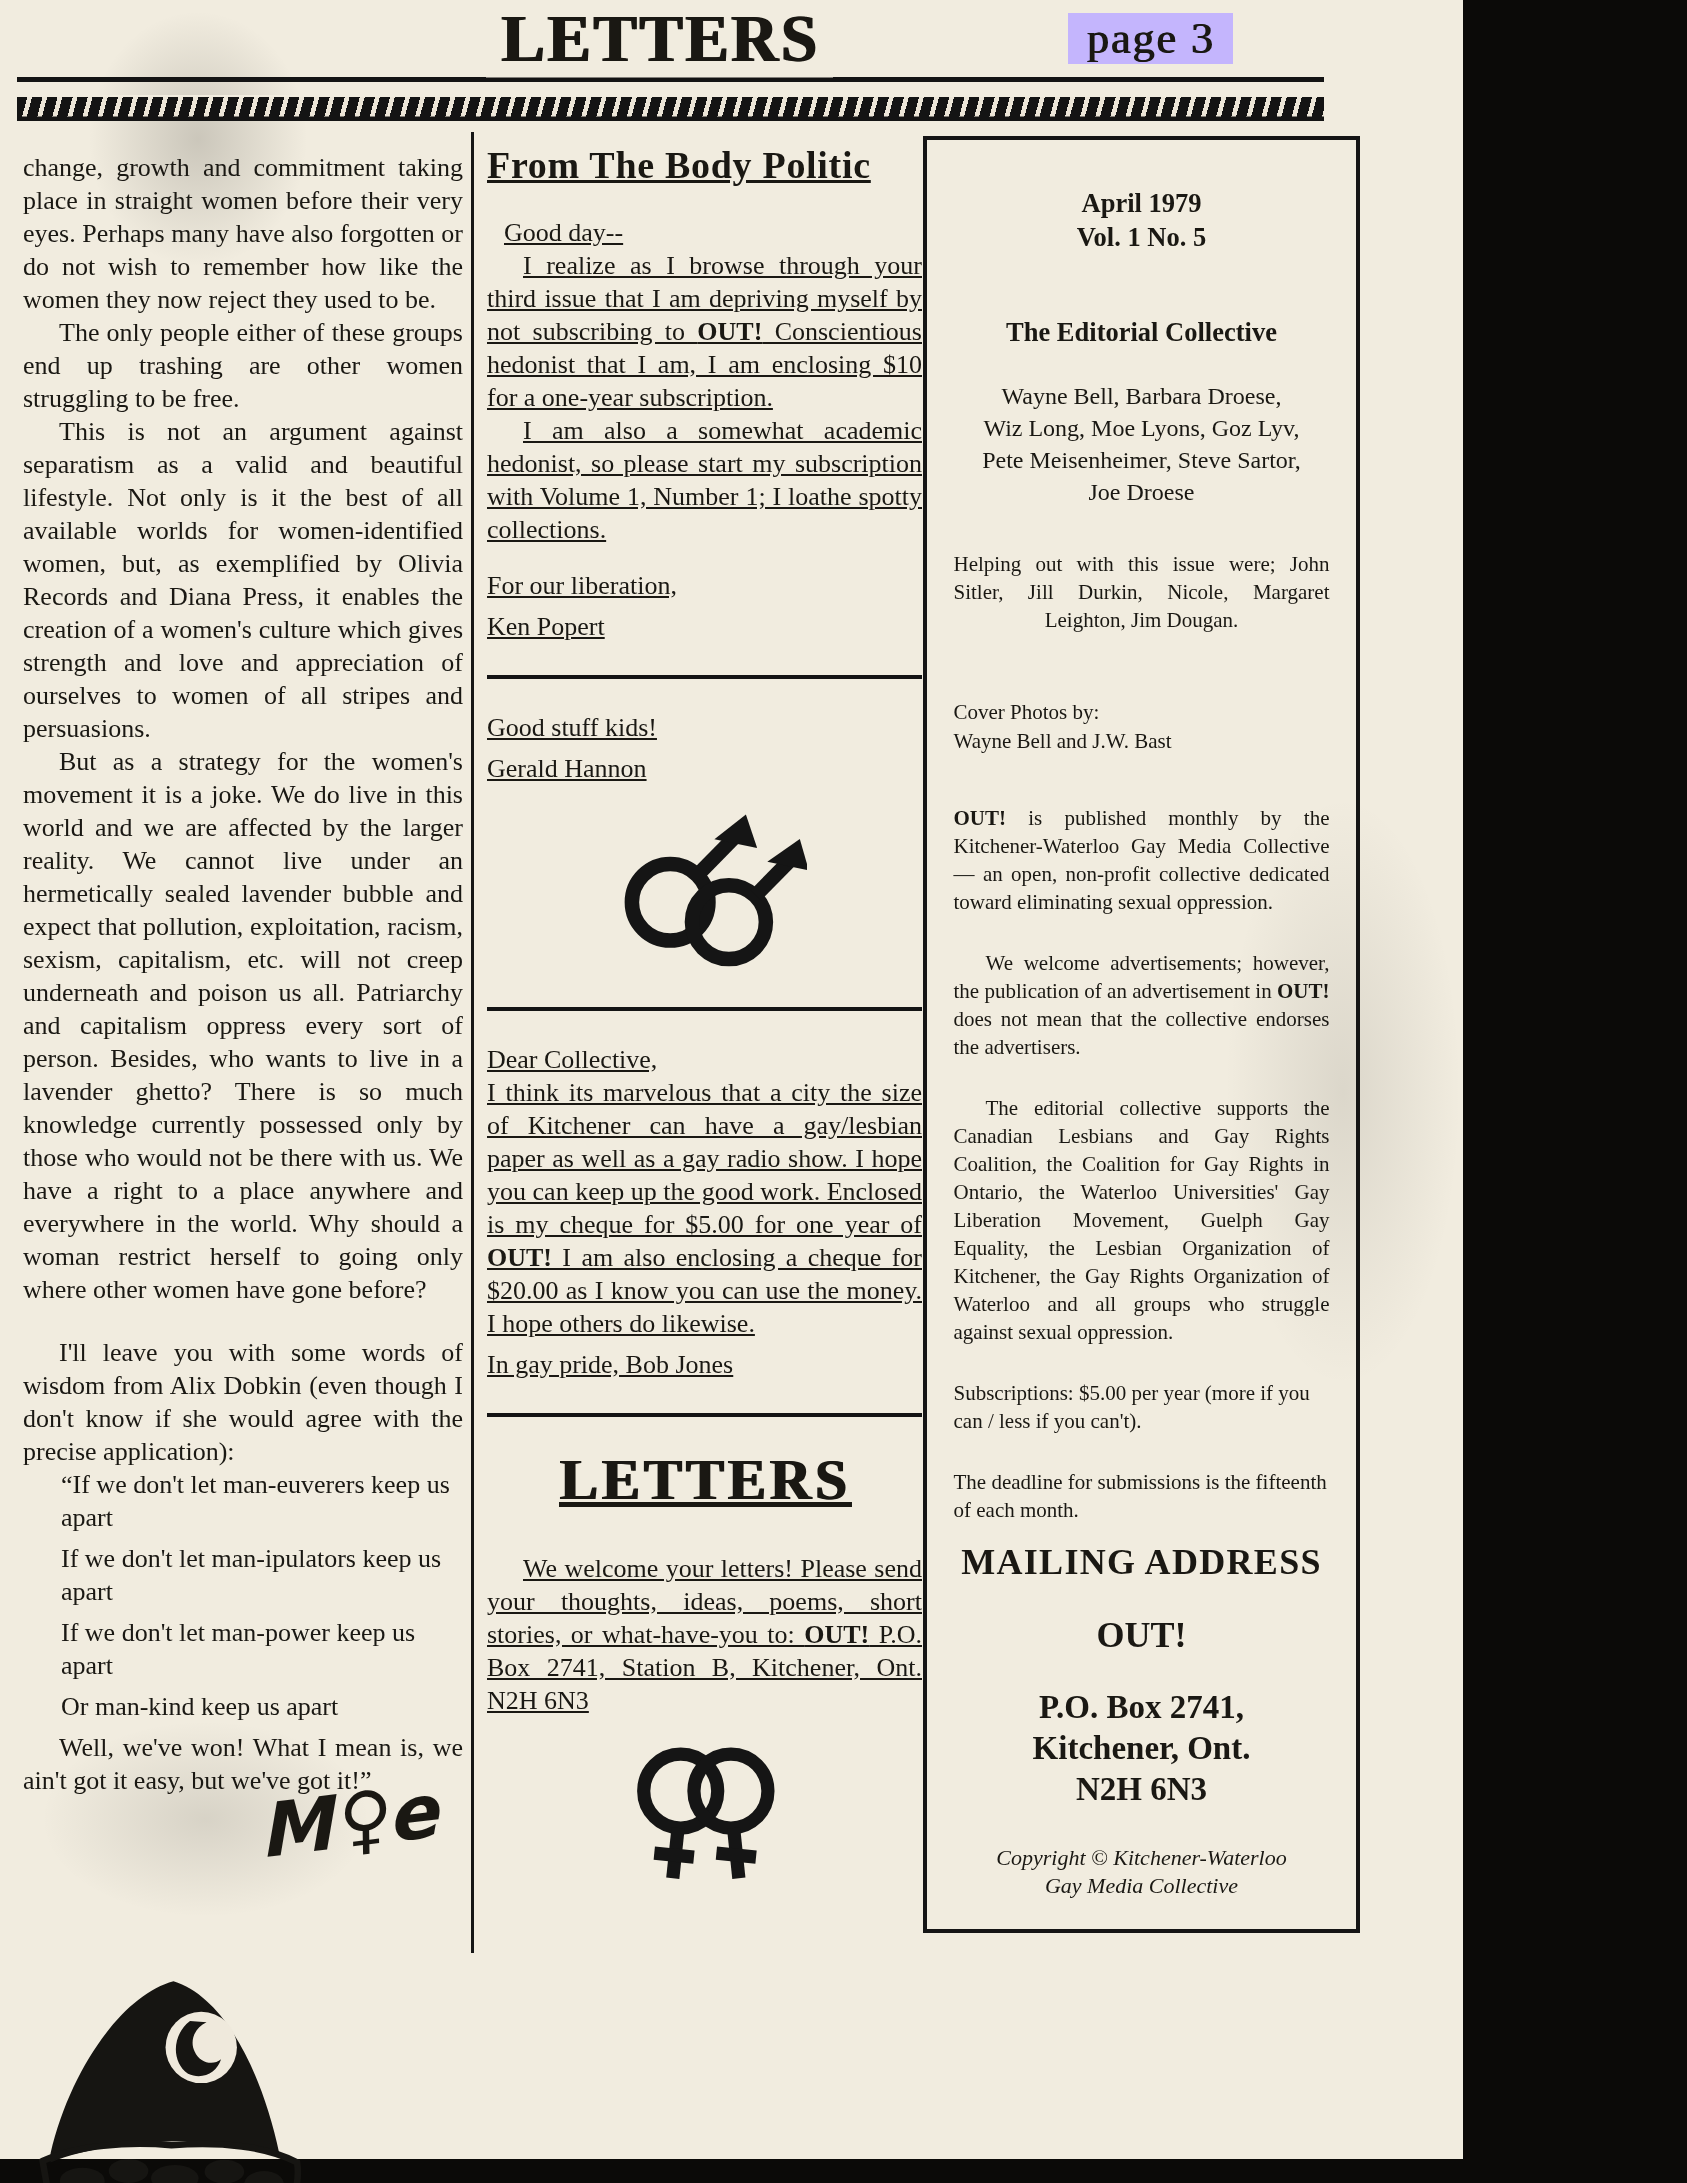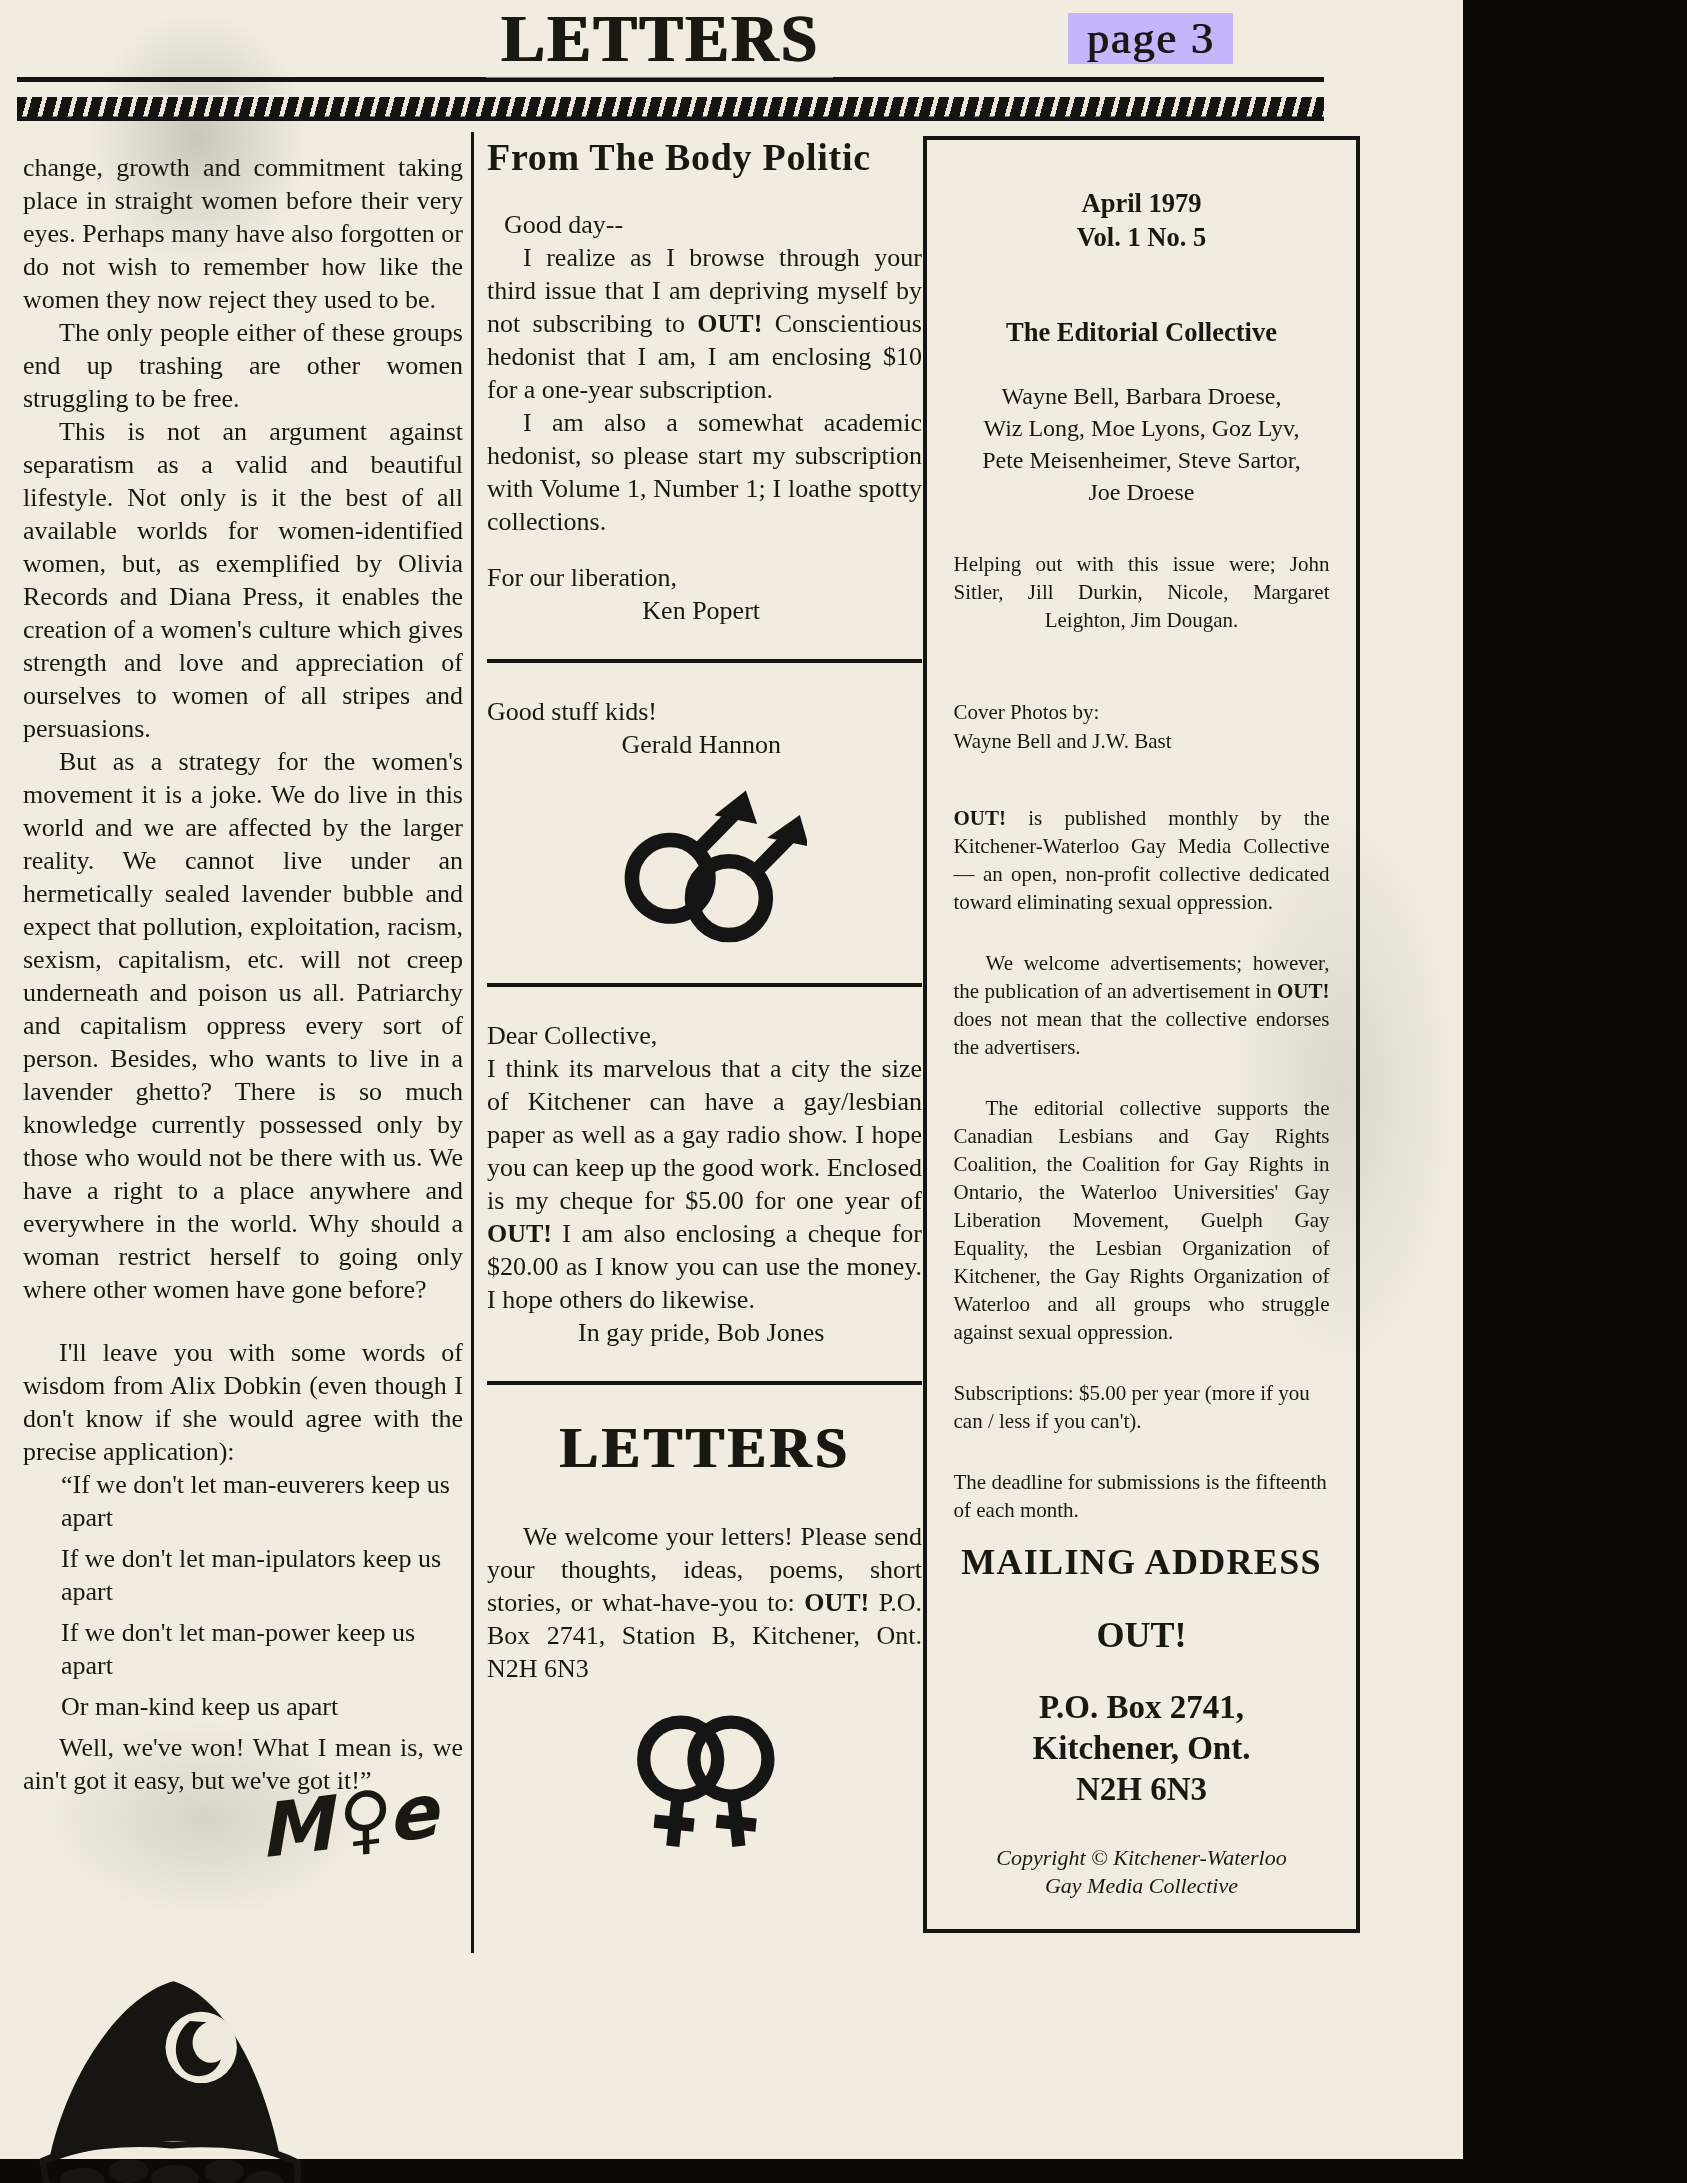--- a/index.html
+++ b/index.html
@@ -39,22 +39,22 @@
   }
   
   .col-left{
     position:absolute;left:23px;top:151px;width:440px;
     font-size:26px;line-height:33px;text-align:justify;
   }
   .col-divider{
     position:absolute;left:471px;top:132px;width:2.6px;height:1821px;background:#161616;
   }
   .col-mid{
-    position:absolute;left:487px;top:136px;width:435px;
-    font-size:26px;line-height:33px;text-align:justify;
+    position:absolute;left:487px;top:144px;width:435px;
+    font-size:26px;line-height:33px;text-align:justify;text-decoration:underline;
   }
   .right-box{
     position:absolute;left:923px;top:136px;width:437px;height:1797px;
     border:4.6px solid #151515;box-sizing:border-box;
     padding:46px 26.5px 0 26.5px;overflow:hidden;
     font-size:21px;line-height:28px;
   }
   p{margin:0;}
   .ind{text-indent:36px;}
   .gap-top{margin-top:30px;}
@@ -69,21 +69,21 @@
     transform:rotate(-7deg) skewX(-6deg);
   }
   .bird-wrap{margin:6.6px 0 0 13.2px;}
   
   .bp-heading{
     font-size:38px;font-weight:700;text-align:left;line-height:42px;
     margin-bottom:30px;letter-spacing:0.7px;
   }
   .salutation{text-align:left;text-indent:17px;}
   .closing{text-align:left;margin-top:22.5px;}
-  .sig-right{text-align:center;padding-right:6.6px;}
+  .sig-right{text-align:left;margin-top:8px;padding-right:6.6px;}
   .mid-rule{height:4px;background:#141414;border:0;margin:32px 0;}
   .icon-center{text-align:center;margin:17px 0 6.6px 0;}
   .letters-heading{
     text-align:center;font-size:57px;font-weight:700;letter-spacing:4px;
     text-shadow:2px 0 0 currentColor;margin:18.5px 0 42px 0;line-height:61px;
   }
   
   .rc-center{text-align:center;}
   .rc-date{font-weight:700;font-size:26.5px;line-height:34px;}
   .rc-heading{font-weight:700;font-size:26.5px;margin-top:64px;}

